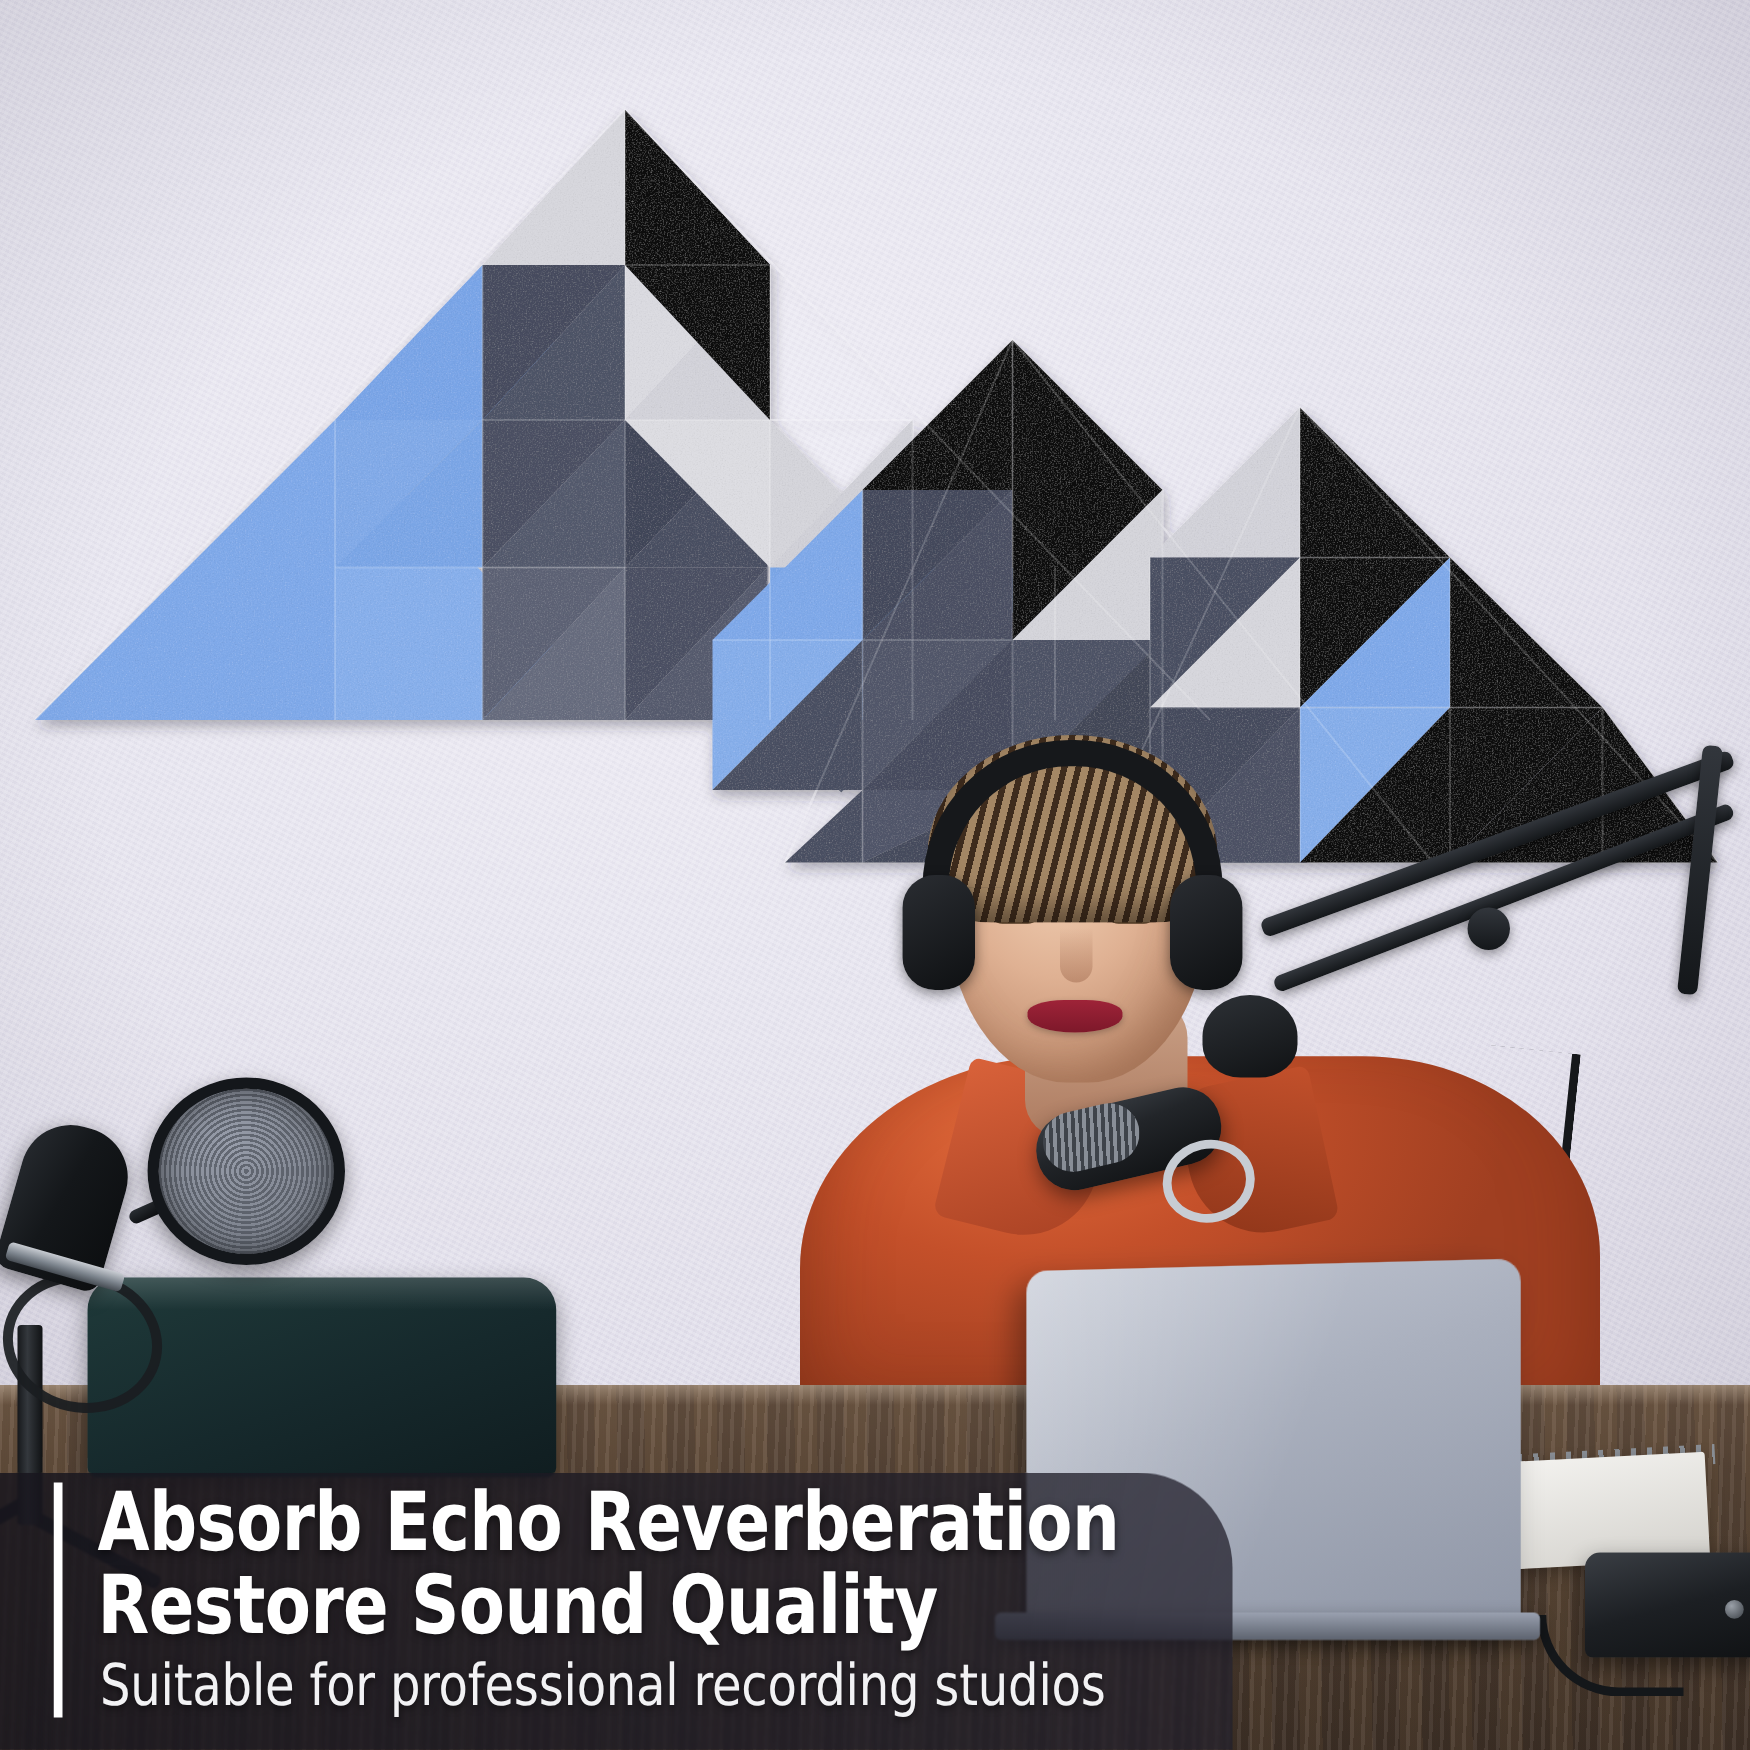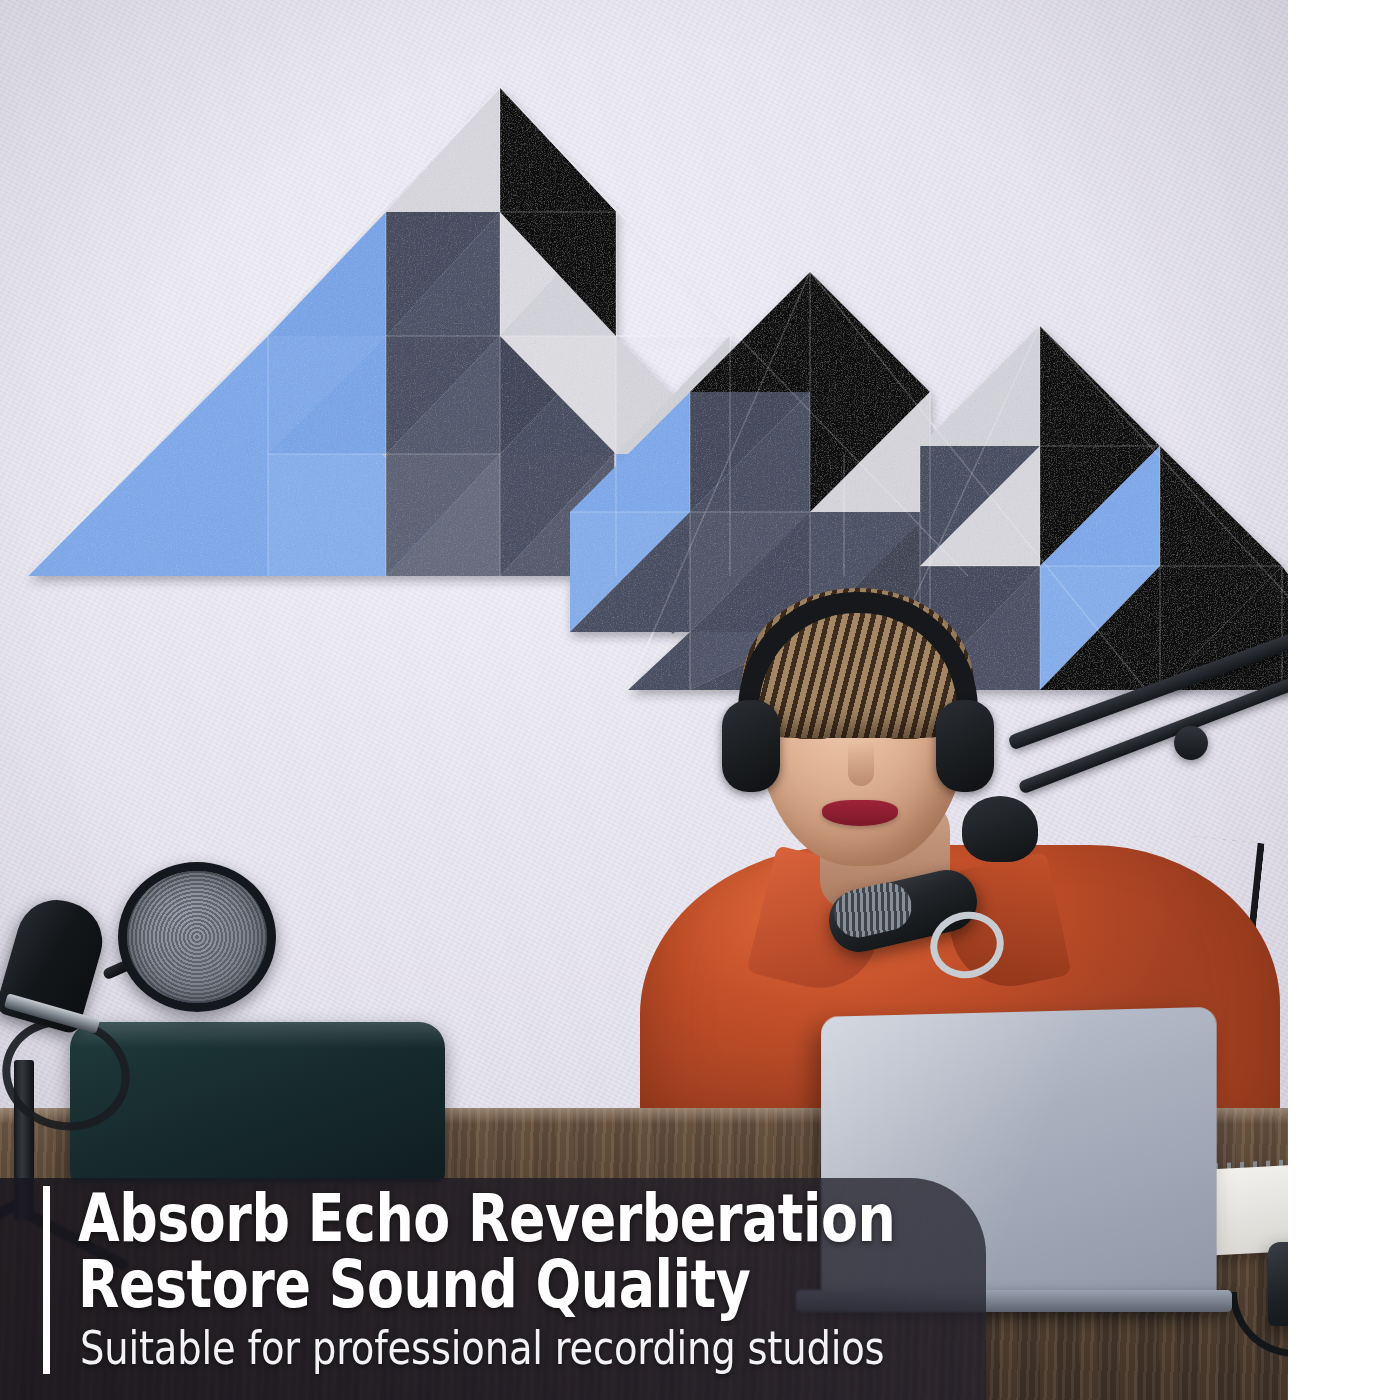--- a/index.html
+++ b/index.html
@@ -1,20 +1,20 @@
 <!DOCTYPE html>
 <html><head>
 <meta charset="utf-8">
 <style>
   html,body{margin:0;padding:0;background:#fff;}
   body{font-family:"Liberation Sans",sans-serif;}
 
   #stage{
     position:relative;
-    width:1288px;height:1400px;
+    width:1400px;height:1400px;
     overflow:hidden;
     background:#a16207;
   }
 
   
   .wall{
     position:absolute;inset:0;
     background:
       radial-gradient(ellipse 70% 55% at 38% 28%, #eeecf5 0%, #e5e3ee 55%, #dedbe8 100%);
   }

